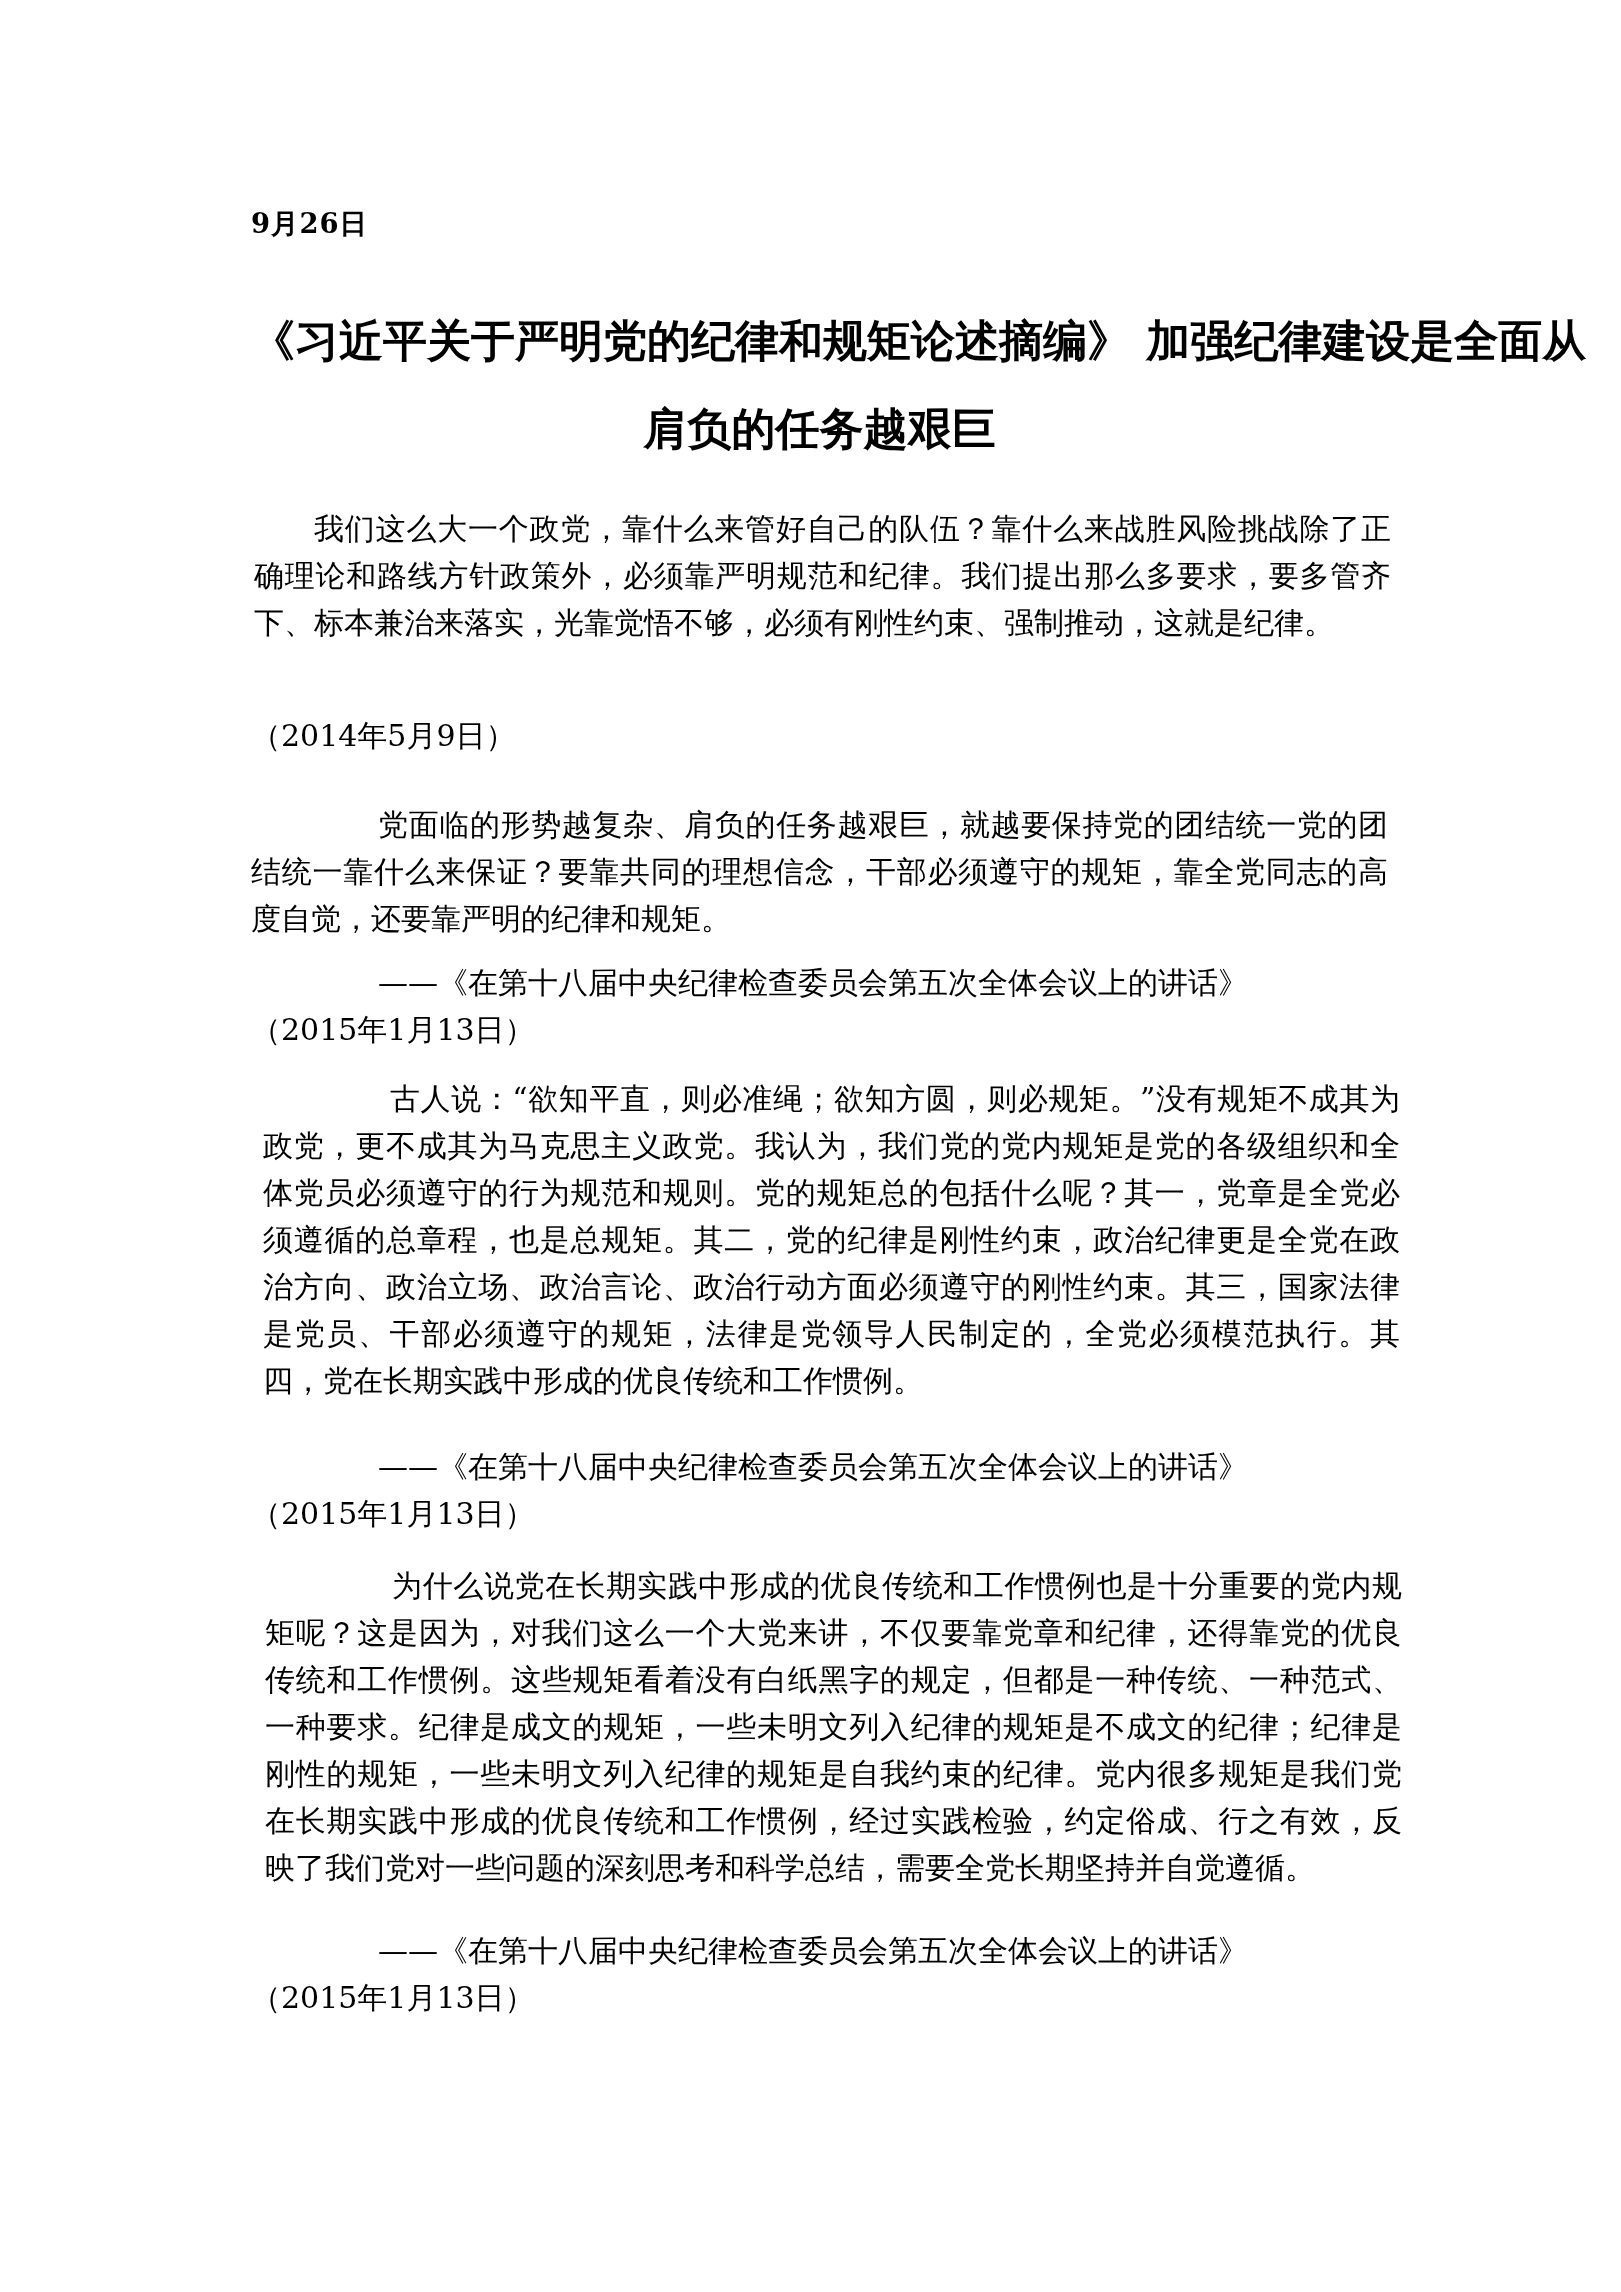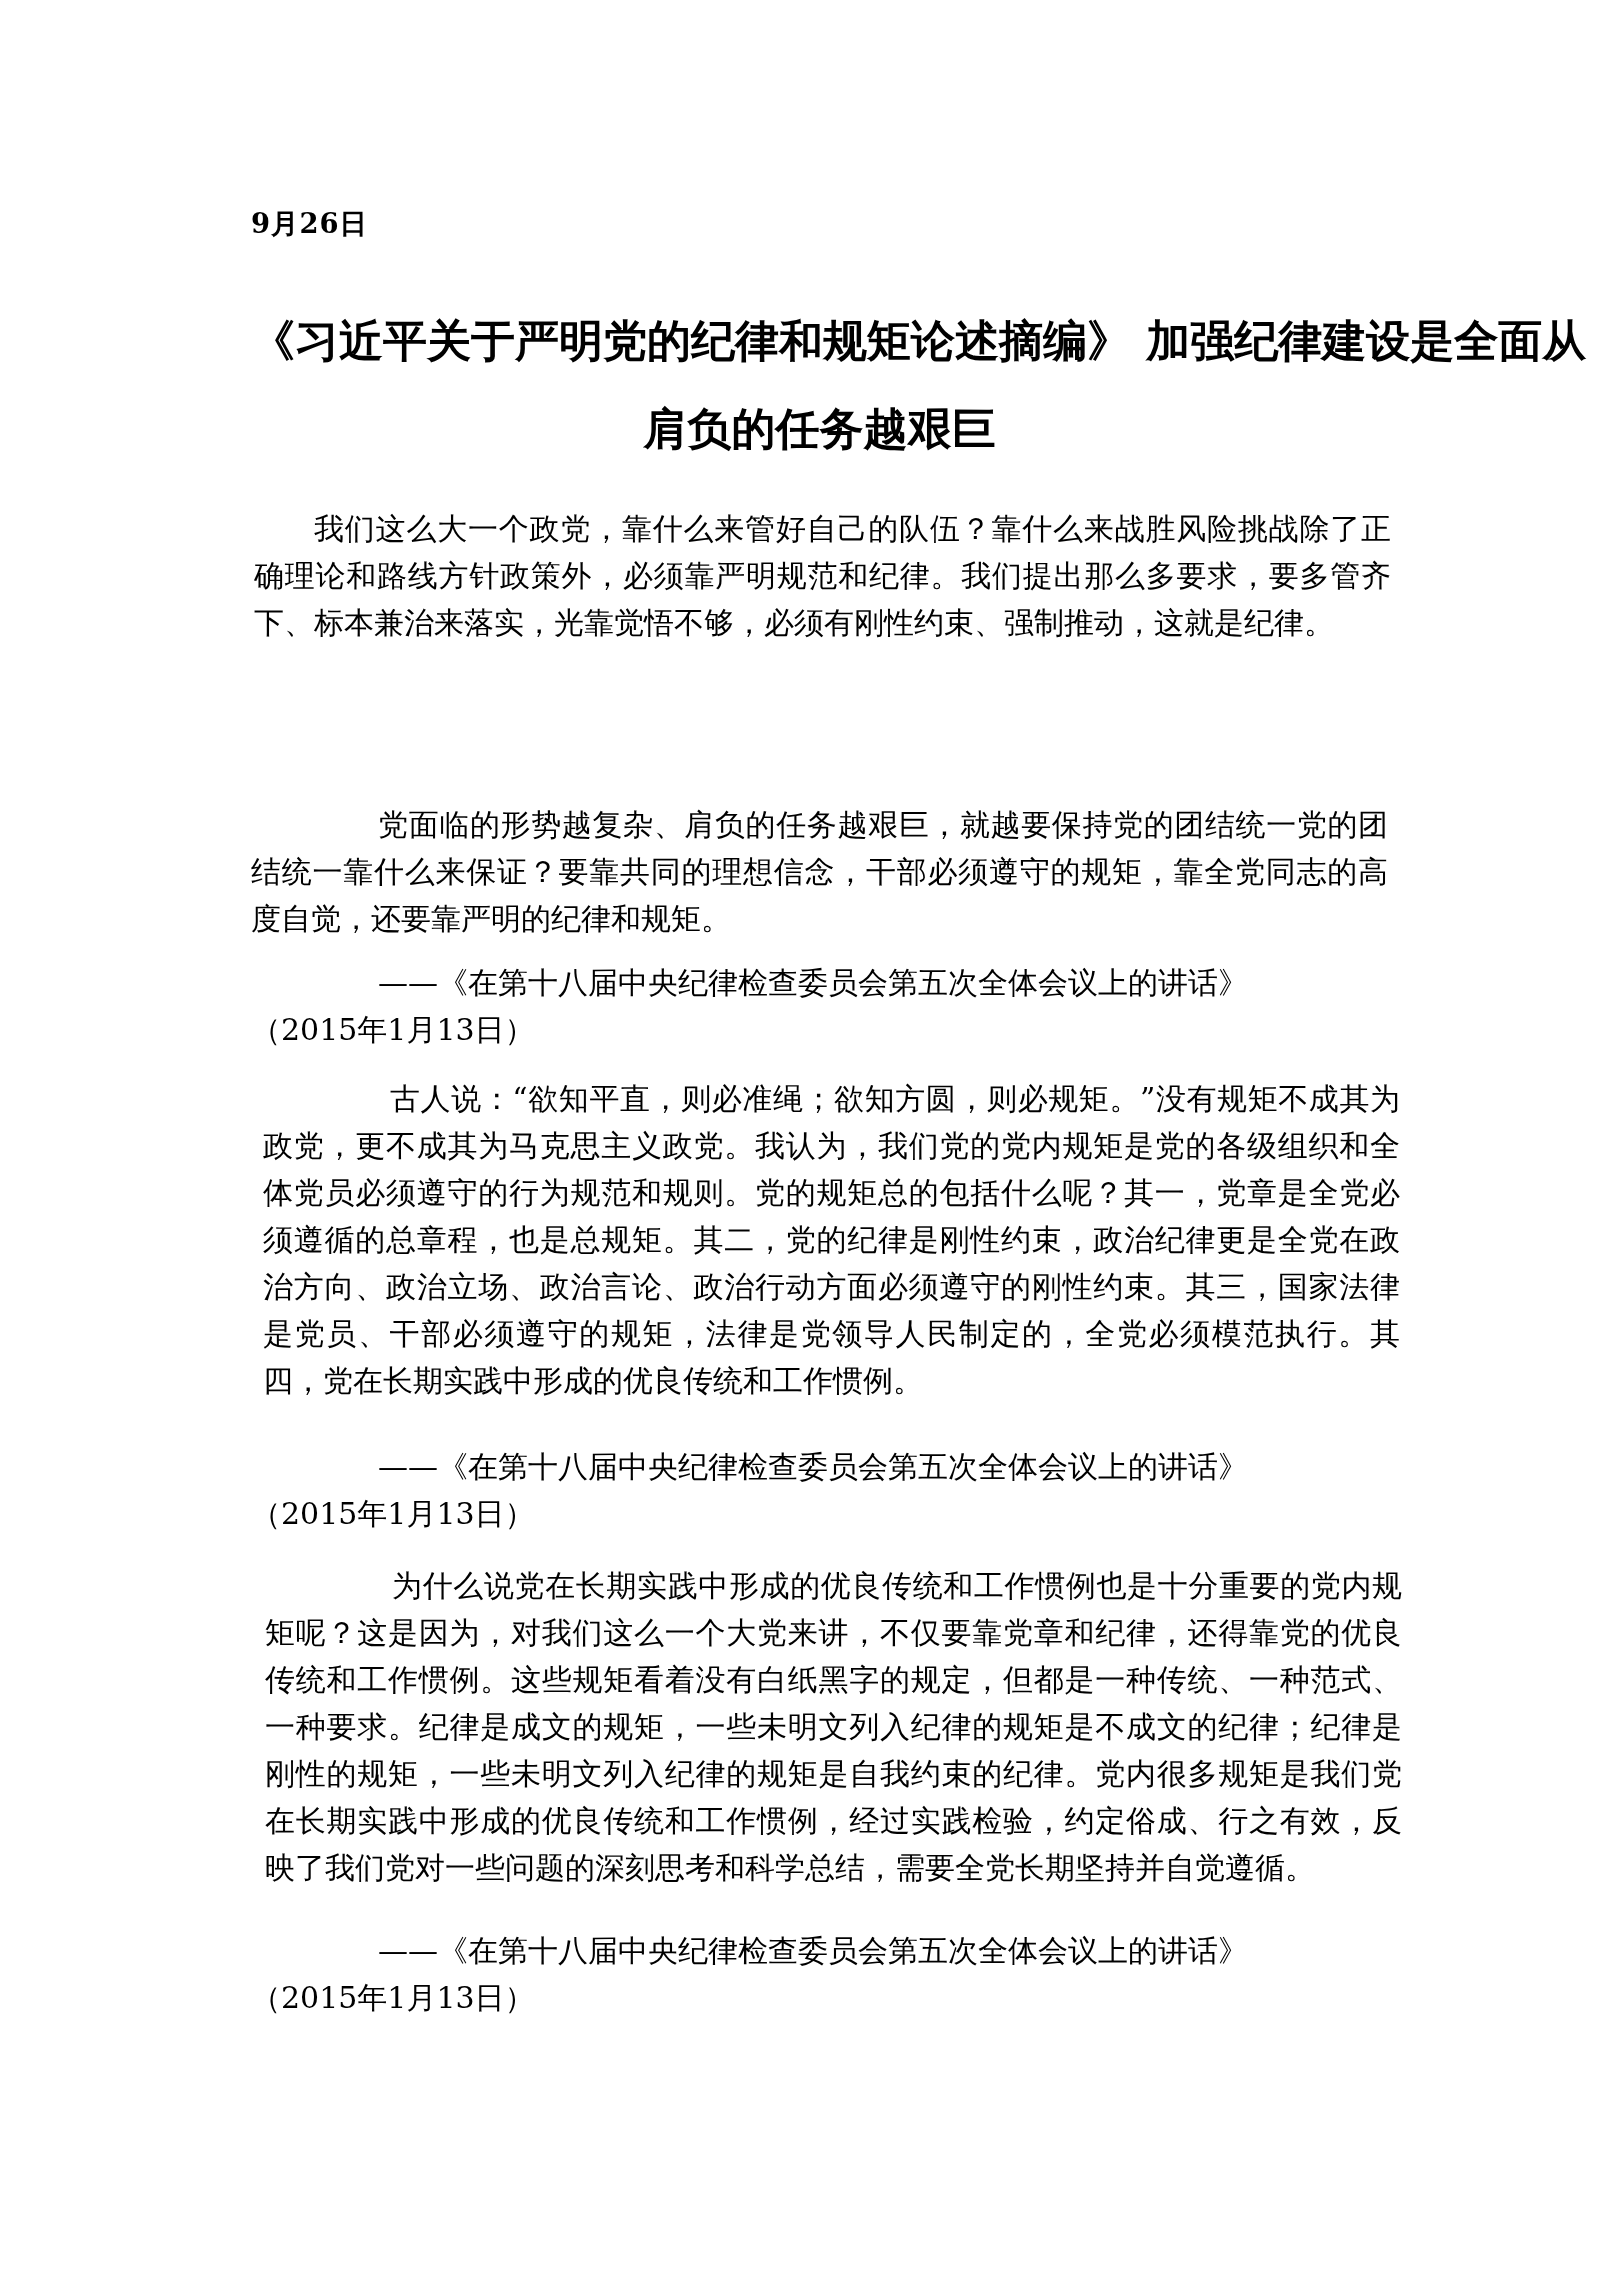--- a/index.html
+++ b/index.html
@@ -68,20 +68,21 @@
 <body>
 
 <div>
   <div class="date">9月26日</div>
 
   <div class="title l1">《习近平关于严明党的纪律和规矩论述摘编》 加强纪律建设是全面从</div>
   <div class="title l2">肩负的任务越艰巨</div>
 
   <p class="body-text p1" style="margin:3px">我们这么大一个政党，靠什么来管好自己的队伍？靠什么来战胜风险挑战除了正确理论和路线方针政策外，必须靠严明规范和纪律。我们提出那么多要求，要多管齐下、标本兼治来落实，光靠觉悟不够，必须有刚性约束、强制推动，这就是纪律。</p>
   <div class="cite c1">
+    <span class="dt">（2014年5月9日）</span>
   </div>
 
   <p class="body-text p2" style="margin:0">党面临的形势越复杂、肩负的任务越艰巨，就越要保持党的团结统一党的团结统一靠什么来保证？要靠共同的理想信念，干部必须遵守的规矩，靠全党同志的高度自觉，还要靠严明的纪律和规矩。</p>
   <div class="cite c2">
     <span class="src">——《在第十八届中央纪律检查委员会第五次全体会议上的讲话》</span>
     <span class="dt">（2015年1月13日）</span>
   </div>
 
   <p class="body-text p3" style="margin:12px">古人说：“欲知平直，则必准绳；欲知方圆，则必规矩。”没有规矩不成其为政党，更不成其为马克思主义政党。我认为，我们党的党内规矩是党的各级组织和全体党员必须遵守的行为规范和规则。党的规矩总的包括什么呢？其一，党章是全党必须遵循的总章程，也是总规矩。其二，党的纪律是刚性约束，政治纪律更是全党在政治方向、政治立场、政治言论、政治行动方面必须遵守的刚性约束。其三，国家法律是党员、干部必须遵守的规矩，法律是党领导人民制定的，全党必须模范执行。其四，党在长期实践中形成的优良传统和工作惯例。</p>
   <div class="cite c3">

